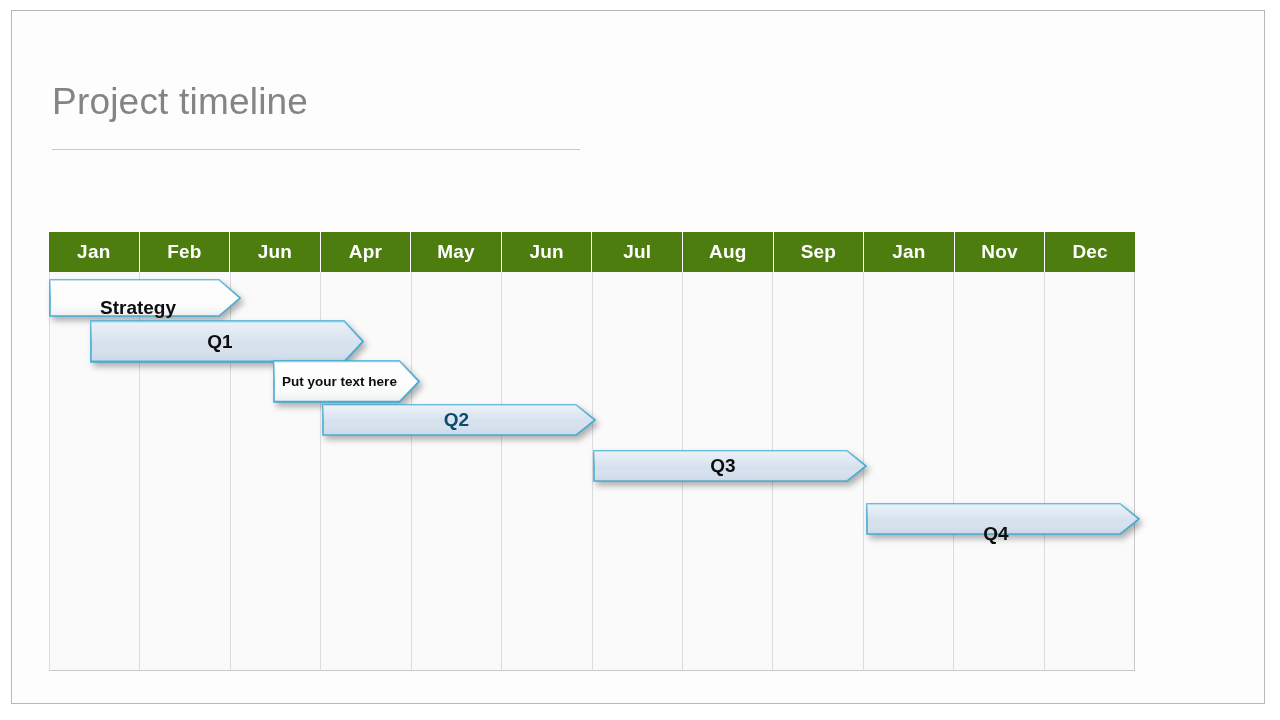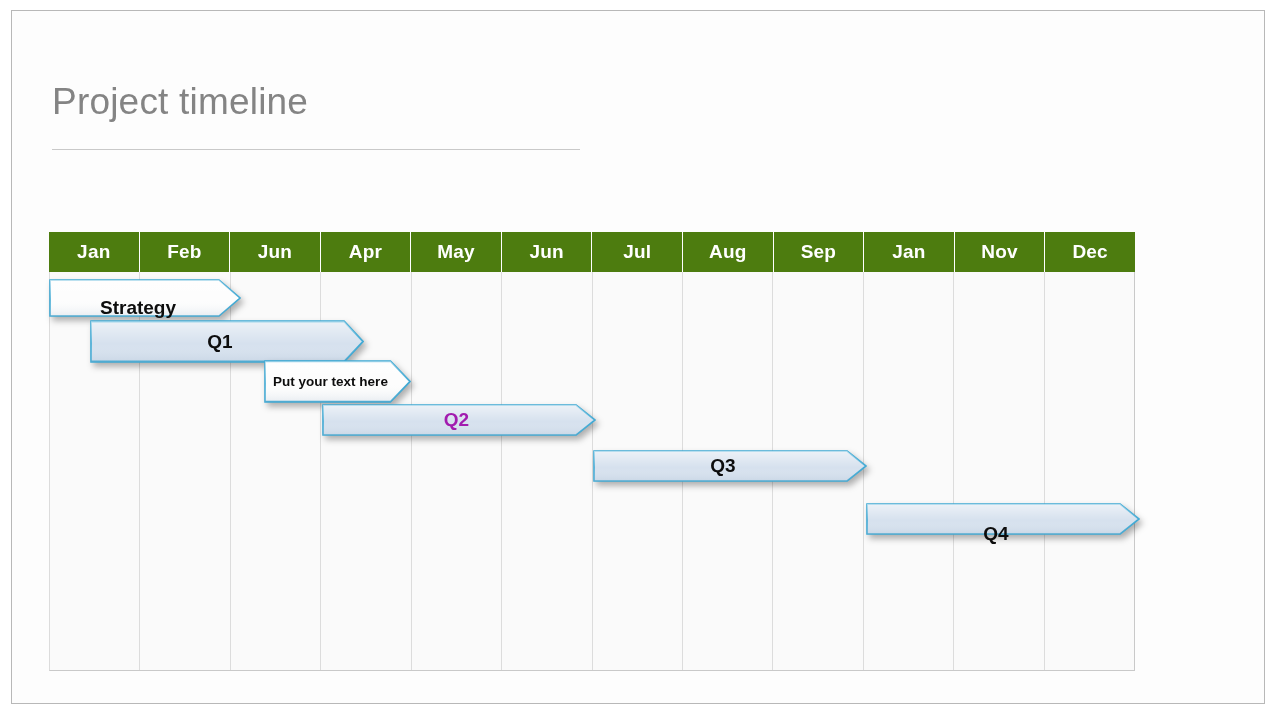--- a/index.html
+++ b/index.html
@@ -219,21 +219,21 @@
                   <stop offset="55%" stop-color="#ffffff" stop-opacity="0"></stop>
                   <stop offset="100%" stop-color="#9fb4c9" stop-opacity="0.22"></stop>
                 </linearGradient>
               </defs>
               <polygon points="1,1 254.16,1 273,16 254.16,31 1,31" fill="#d6e1ee" stroke="#3fa9d4" stroke-width="1.6"></polygon>
               <polygon points="1,1 254.16,1 273,16 254.16,31 1,31" fill="url(#grad1)"></polygon>
             </svg>
           </div>
           <div class="bar-label label-lg" style="color: rgb(13, 13, 13);">Q1</div>
         </div>
-        <div class="bar" style="left: 215px; top: 128px; width: 147px; height: 43px;">
+        <div class="bar" style="left: 224px; top: 128px; width: 147px; height: 43px;">
           <div class="bar-shape">
             <svg viewBox="0 0 147 33" preserveAspectRatio="none">
               <defs>
                 <linearGradient id="grad2" x1="0" y1="0" x2="0" y2="1">
                   <stop offset="0%" stop-color="#ffffff" stop-opacity="0.55"></stop>
                   <stop offset="55%" stop-color="#ffffff" stop-opacity="0"></stop>
                   <stop offset="100%" stop-color="#9fb4c9" stop-opacity="0.22"></stop>
                 </linearGradient>
               </defs>
               <polygon points="1,1 126.53999999999999,1 146,16.5 126.53999999999999,32 1,32" fill="#fdfdfd" stroke="#3fa9d4" stroke-width="1.6"></polygon>
@@ -249,21 +249,21 @@
                 <linearGradient id="grad3" x1="0" y1="0" x2="0" y2="1">
                   <stop offset="0%" stop-color="#ffffff" stop-opacity="0.55"></stop>
                   <stop offset="55%" stop-color="#ffffff" stop-opacity="0"></stop>
                   <stop offset="100%" stop-color="#9fb4c9" stop-opacity="0.22"></stop>
                 </linearGradient>
               </defs>
               <polygon points="1,1 254.16,1 273,16 254.16,31 1,31" fill="#d6e1ee" stroke="#3fa9d4" stroke-width="1.6"></polygon>
               <polygon points="1,1 254.16,1 273,16 254.16,31 1,31" fill="url(#grad3)"></polygon>
             </svg>
           </div>
-          <div class="bar-label label-lg" style="color: #a21caf; padding-left: 9px;">Q2</div>
+          <div class="bar-label label-lg" style="color: #0c4a6e; padding-left: 9px;">Q2</div>
         </div>
         <div class="bar" style="left: 544px; top: 218px; width: 274px; height: 32px;">
           <div class="bar-shape">
             <svg viewBox="0 0 274 32" preserveAspectRatio="none">
               <defs>
                 <linearGradient id="grad4" x1="0" y1="0" x2="0" y2="1">
                   <stop offset="0%" stop-color="#ffffff" stop-opacity="0.55"></stop>
                   <stop offset="55%" stop-color="#ffffff" stop-opacity="0"></stop>
                   <stop offset="100%" stop-color="#9fb4c9" stop-opacity="0.22"></stop>
                 </linearGradient>

